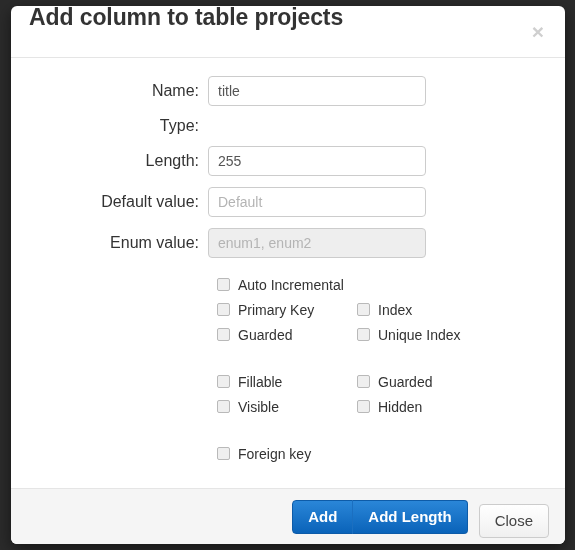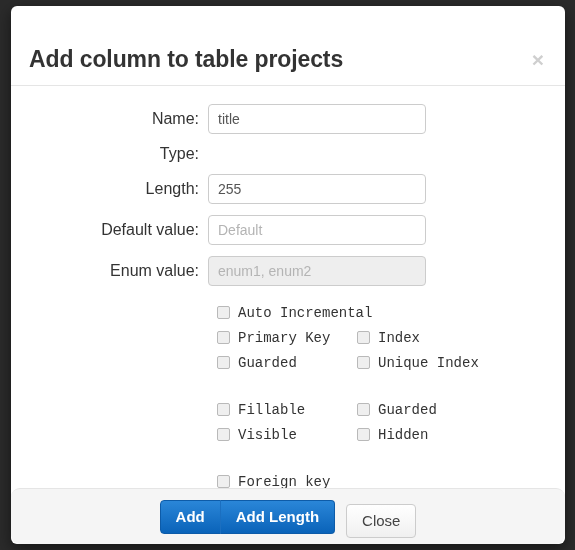--- a/index.html
+++ b/index.html
@@ -22,22 +22,21 @@
     border-radius: 6px;
     box-shadow: 0 5px 15px rgba(0,0,0,.5);
     overflow: hidden;
   }
   .modal-header {
     position: relative;
     height: 52px;
     padding: 0 18px;
     border-bottom: 1px solid #e5e5e5;
     display: flex;
-    align-items: center;
-    margin-top: 28px;
+    align-items: flex-start;
   }
   .modal-title {
     font-size: 23px;
     font-weight: bold;
     color: #333333;
     letter-spacing: -0.1px;
     line-height: 1;
     margin: 0;
   }
   .close-btn {
@@ -101,21 +100,20 @@
   }
   .check-group {
     margin-left: 206px;
     margin-top: 14px;
   }
   .check-group.gap-top { margin-top: 22px; }
   .check-row {
     display: flex;
     align-items: center;
     height: 25px;
-    font-family: Liberation Mono, monospace;
   }
   .check-cell {
     display: flex;
     align-items: center;
   }
   .check-cell.col1 { width: 140px; }
   .check-box {
     width: 13px;
     height: 13px;
     border: 1px solid #b9b9b9;
@@ -130,23 +128,22 @@
     white-space: nowrap;
   }
   .modal-footer {
     position: absolute;
     left: 0; right: 0; bottom: 0;
     height: 56px;
     background: #f5f5f5;
     border-top: 1px solid #e5e5e5;
     display: flex;
     align-items: center;
-    justify-content: center;
+    justify-content: flex-end;
     padding: 0 16px;
-    border-radius: 9px;
   }
   .btn {
     font-size: 15px;
     font-family: "Liberation Sans", sans-serif;
     height: 34px;
     padding: 0 15px;
     border-radius: 4px;
     cursor: pointer;
     border: 1px solid transparent;
     line-height: 1;

